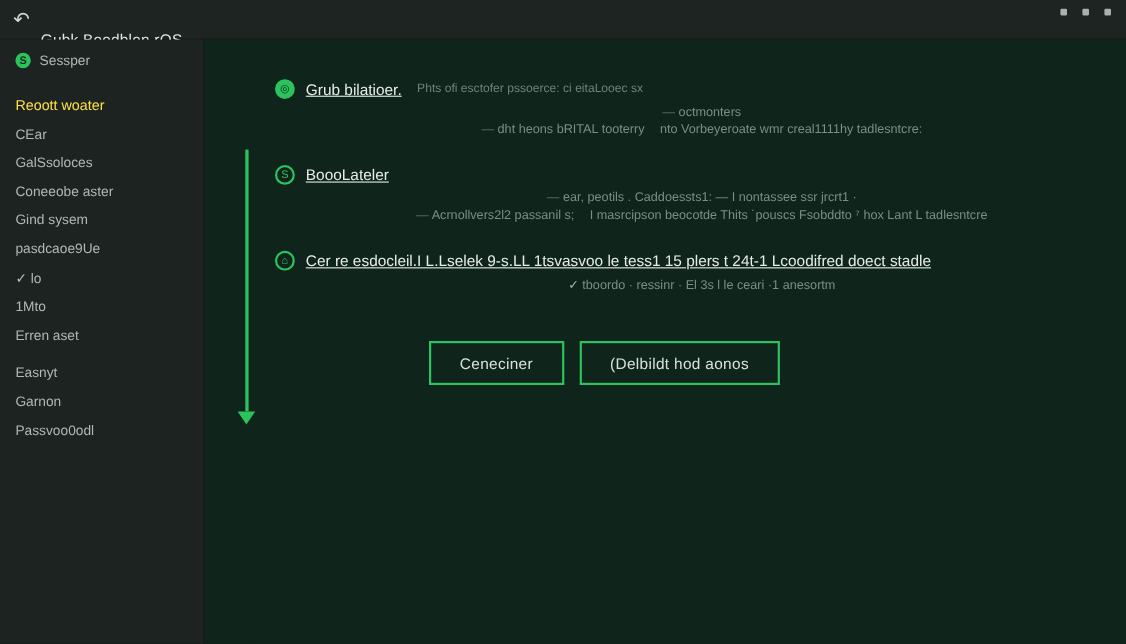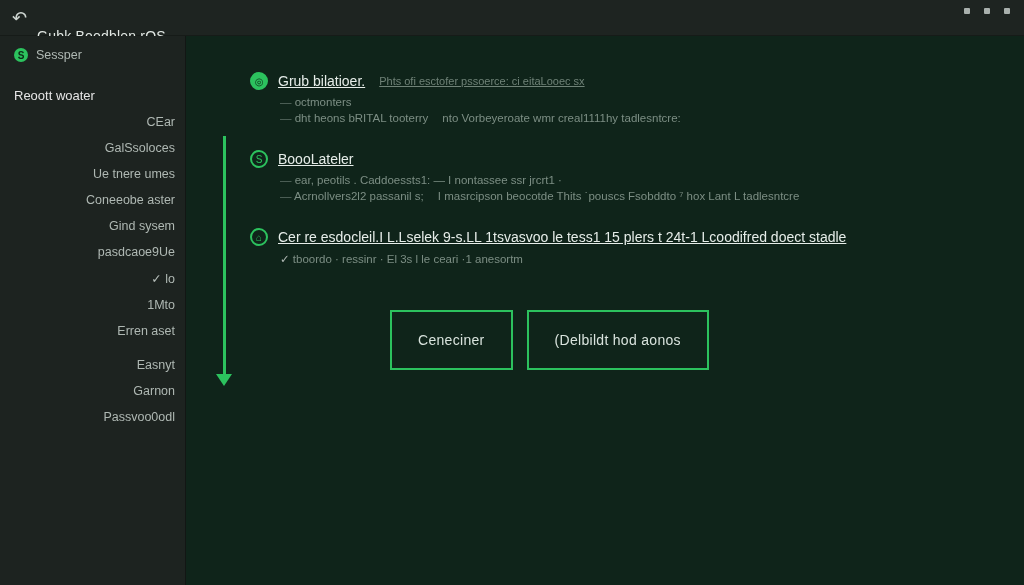--- a/index.html
+++ b/index.html
@@ -61,25 +61,25 @@
       margin-bottom: 18px;
     }
     .session-dot {
       width: 14px; height: 14px;
       border-radius: 50%;
       background: #2cc25e;
       display: flex; align-items: center; justify-content: center;
       color: #0c2a16; font-size: 10px; font-weight: 700;
     }
     .section-head {
-      color: #e5e5e5;
+      color: #fde047;
       font-size: 13px;
       margin: 8px 0 10px 0;
     }
-    .side-list { list-style: none; display: flex; flex-direction: column; gap: 8px; align-items: flex-end; }
+    .side-list { list-style: none; display: flex; flex-direction: column; gap: 8px; }
     .side-list li { cursor: pointer; padding: 2px 0; }
     .side-list li.check::before { content: "✓ "; color: #b8c0bc; }
     .group-spacer { height: 16px; }
 
     .main {
       flex: 1;
       background: #0f241a;
       position: relative;
       padding: 36px 28px 22px 64px;
       display: flex;
@@ -118,45 +118,45 @@
     .bh-icon {
       width: 18px; height: 18px;
       border-radius: 50%;
       border: 2px solid #2cc25e;
       color: #2cc25e;
       font-size: 10px;
       display: flex; align-items: center; justify-content: center;
     }
     .bh-icon.solid { background: #2cc25e; color: #0e2b19; border-color: #2cc25e; }
     .bh-title { color: #e6ede9; font-size: 14px; text-decoration: underline; }
-    .bh-desc { color: #6f8277; font-size: 11px; margin-left: 4px; text-decoration: underline; }
+    .bh-desc { color: #6f8277; font-size: 11px; margin-left: 4px; }
     .sub {
       margin-left: 30px;
       color: #7c8e84;
       font-size: 11.5px;
       margin-top: 4px;
     }
-    .sub-row { display: flex; gap: 14px; margin-top: 4px; }
+    .sub-row { display: flex; gap: 14px; margin-top: 4px; justify-content: center; }
     .sub-row .lead::before { content: "— "; color: #5d7066; }
     .sub-row .col2 { color: #7c8e84; max-width: 380px;}
     .check-line::before { content: "✓ "; color: #aeb7b2; }
 
     
     .actions {
       display: flex;
       gap: 14px;
       margin-top: 18px;
       margin-left: 140px;
     }
     .btn {
       border: 2px solid #2cc25e;
       background: transparent;
       color: #d9e3dd;
       font-size: 14px;
-      padding: 20px 26px;
+      padding: 10px 26px;
       cursor: pointer;
       letter-spacing: 0.3px;
     }
   </style>
 </head>
 <body>
 
 <div class="winctrl">
   <span></span>
   <span></span>
@@ -173,21 +173,20 @@
     <div class="session-row">
       <span class="session-dot">S</span>
       <span>Sessper</span>
     </div>
 
     <div class="section-head">Reoott woater</div>
 
     <ul class="side-list" id="side-list-a">
         <li>CEar</li>
         <li>GalSsoloces</li>
-        <li>Ue tnere umes</li>
         <li>Coneeobe aster</li>
         <li>Gind sysem</li>
         <li>pasdcaoe9Ue</li>
         <li class="check">lo</li>
         <li>1Mto</li>
         <li>Erren aset</li>
       </ul>
     <div class="group-spacer"></div>
     <ul class="side-list" id="side-list-b">
         <li>Easnyt</li>

